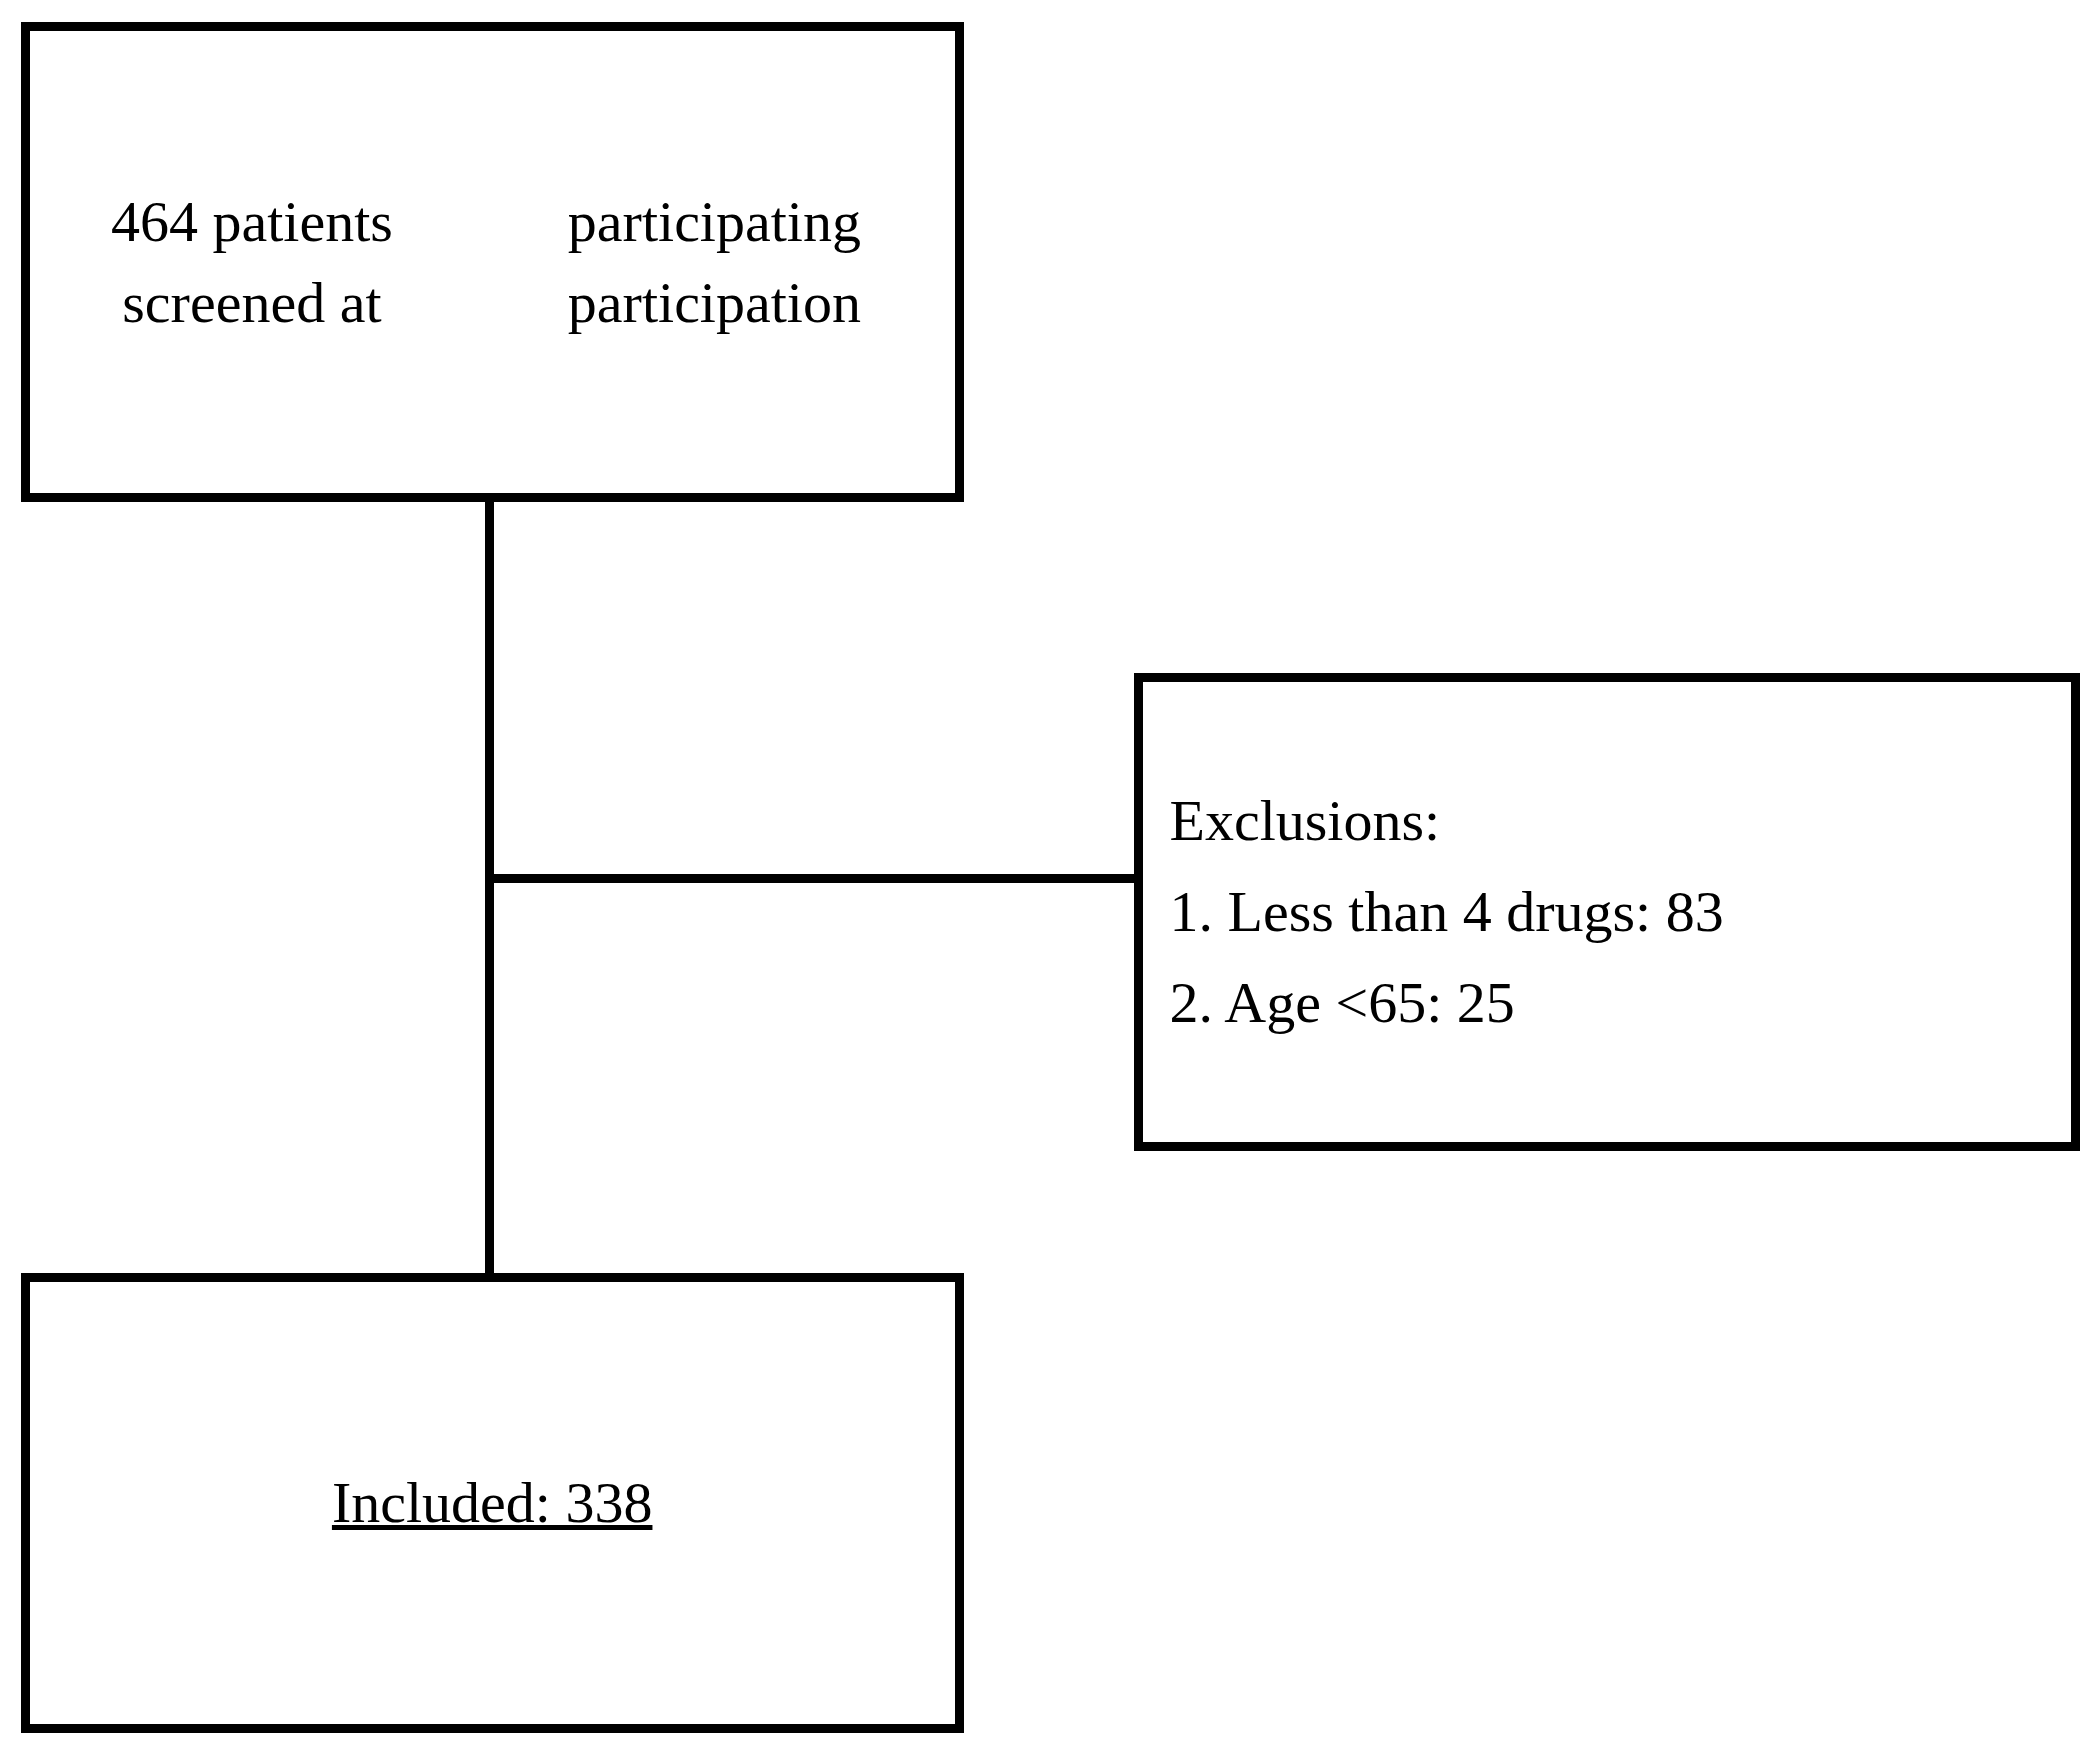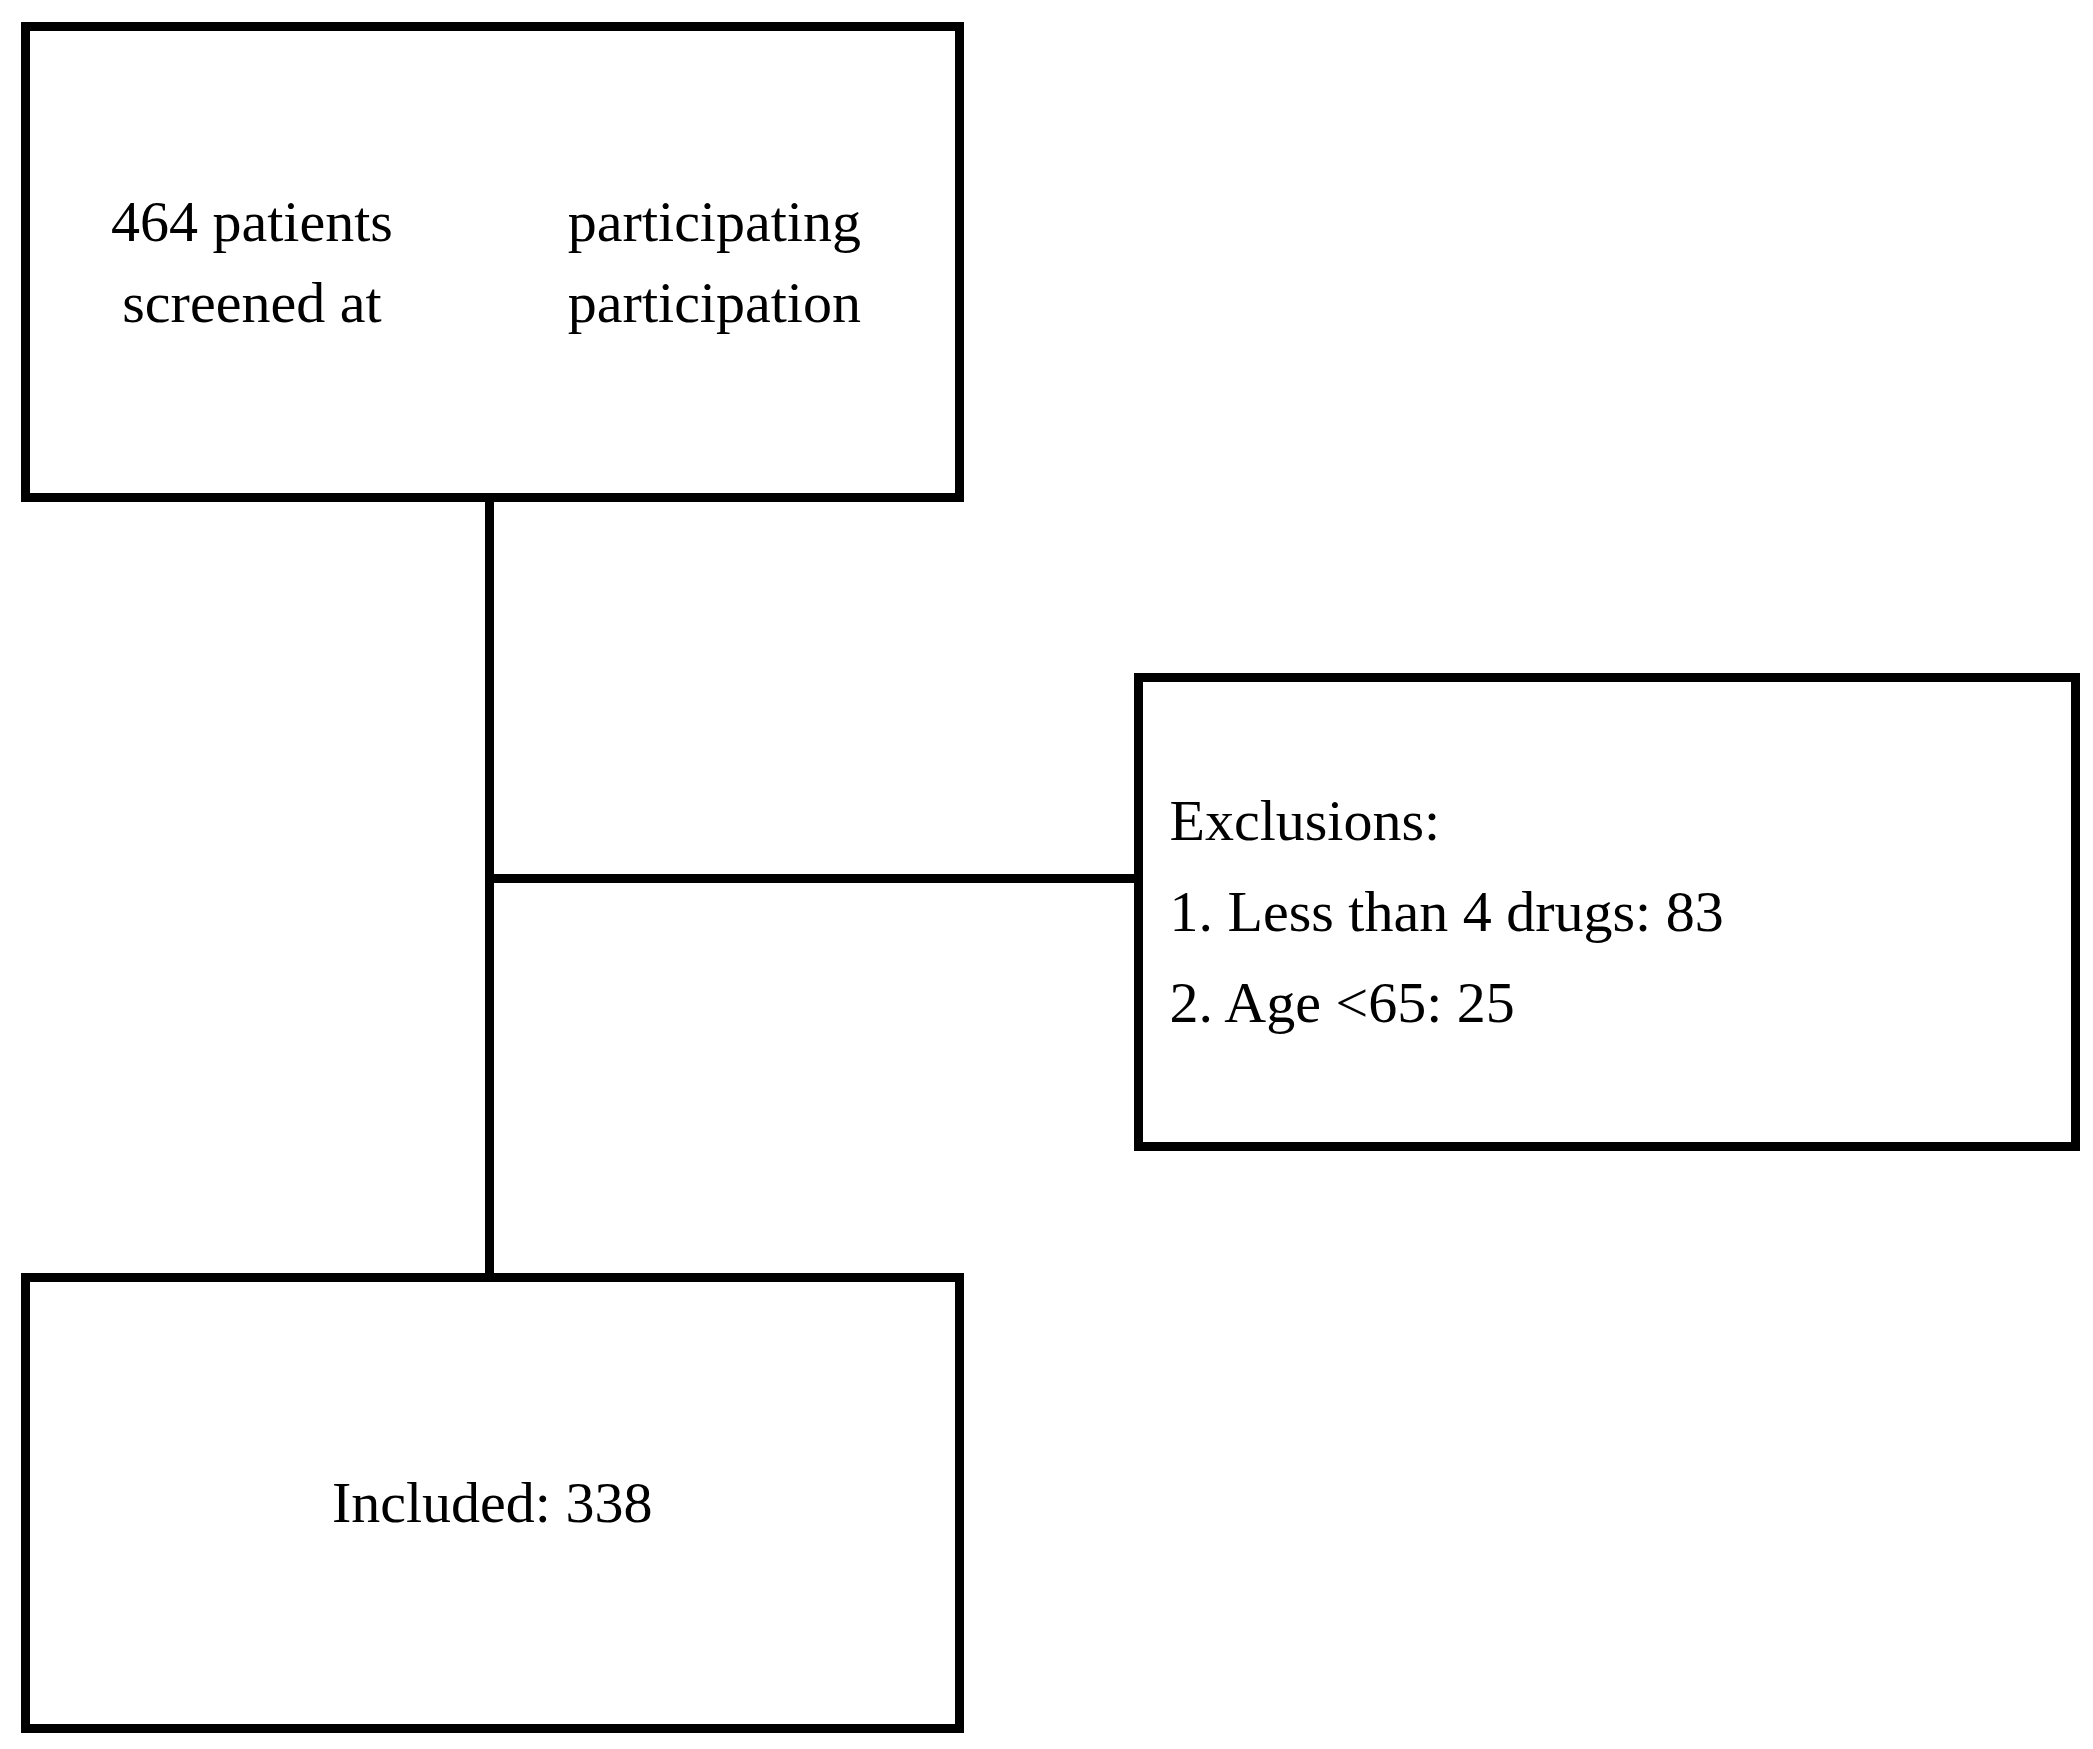--- a/index.html
+++ b/index.html
@@ -53,20 +53,21 @@
   }
   .box-included {
     left: 20.7px;
     top: 1273px;
     width: 943px;
     height: 460px;
     display: flex;
     align-items: center;
     justify-content: center;
     text-align: center;
+    text-decoration: underline;
   }
   .box-exclusions {
     left: 1134px;
     top: 641px;
     width: 946px;
     height: 478px;
     display: flex;
     flex-direction: column;
     justify-content: center;
     align-items: flex-start;

